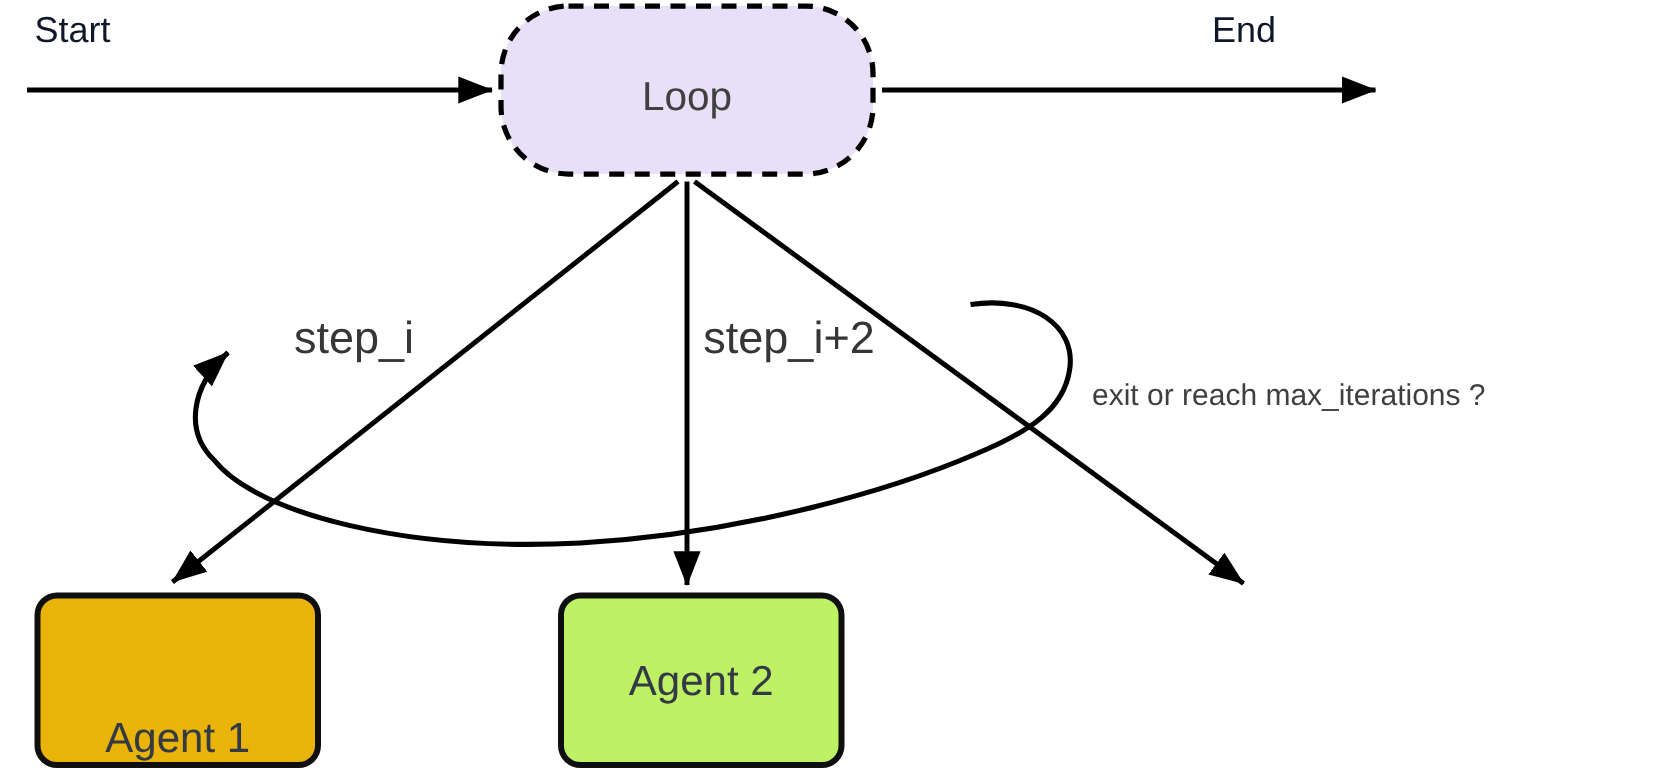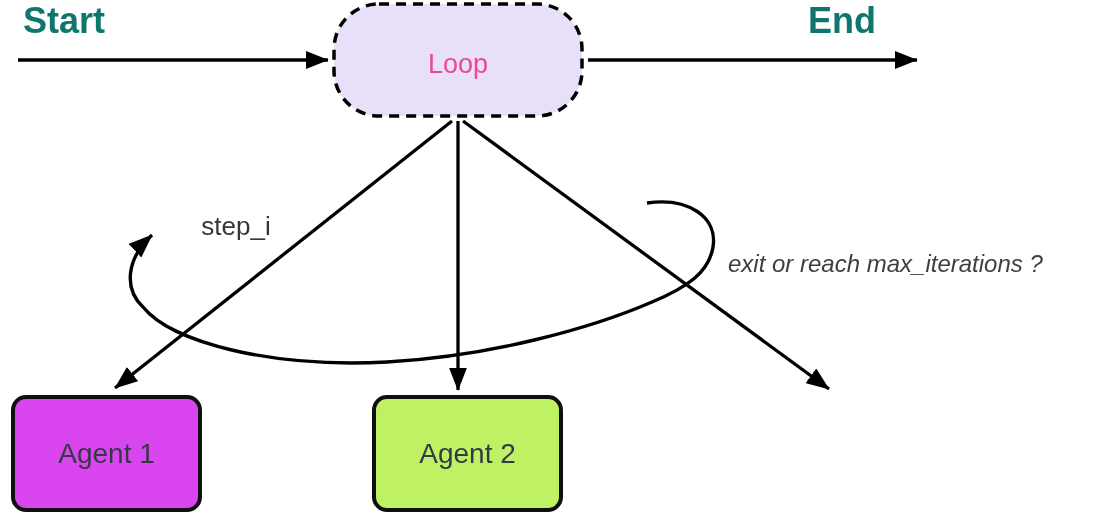--- a/index.html
+++ b/index.html
@@ -16,43 +16,42 @@
     overflow: hidden;
   }
   .canvas svg {
     position: absolute;
     left: 0;
     top: 0;
   }
   .lbl {
     position: absolute;
     color: #363636;
-    font-size: 26px;
+    font-size: 30px;
     white-space: nowrap;
     line-height: 30px;
   }
   .terminal-lbl {
-    font-size: 36px;
-    color: #0f766e;
-    font-weight: bold;
+    font-size: 24px;
+    color: #0f172a;
   }
   .center-x {
     transform: translateX(-50%);
   }
   .node-label {
     position: absolute;
     left: 334px;
     top: 4px;
     width: 248px;
     height: 120px;
     display: flex;
     flex-direction: column;
     align-items: center;
     justify-content: center;
-    color: #ec4899;
+    color: #404040;
     font-size: 27px;
     line-height: 38px;
   }
   .agent-box {
     position: absolute;
     top: 395px;
     width: 191px;
     height: 117px;
     box-sizing: border-box;
     background: #edf1fa;
@@ -116,24 +115,25 @@
 
   <div class="lbl terminal-lbl" style="left:808px; top:6px;">End</div>
 
   <div class="node-label">
     <div>Loop</div>
   </div>
 
   <div class="lbl center-x" style="left:236px; top:211px;">step_i</div>
 
 
+  <div class="lbl center-x" style="left:526px; top:211px;">step_i+2</div>
 
-  <div class="lbl" style="left:728px; top:249px; font-size:24px; color:#3f3f3f;font-style:italic;">exit or reach max_iterations ?</div>
+  <div class="lbl" style="left:728px; top:249px; font-size:20px; color:#3f3f3f;">exit or reach max_iterations ?</div>
 
-  <div class="agent-box" style="left: 11px; background-color: #d946ef;">
+  <div class="agent-box" style="left: 23px; background-color: #eab308; align-items: flex-end;">
     <span>Agent 1</span>
   </div>
 
   <div class="agent-box" style="left: 372px; background-color: #bef264;">
     <span>Agent 2</span>
   </div>
 
 
 </div>
 

